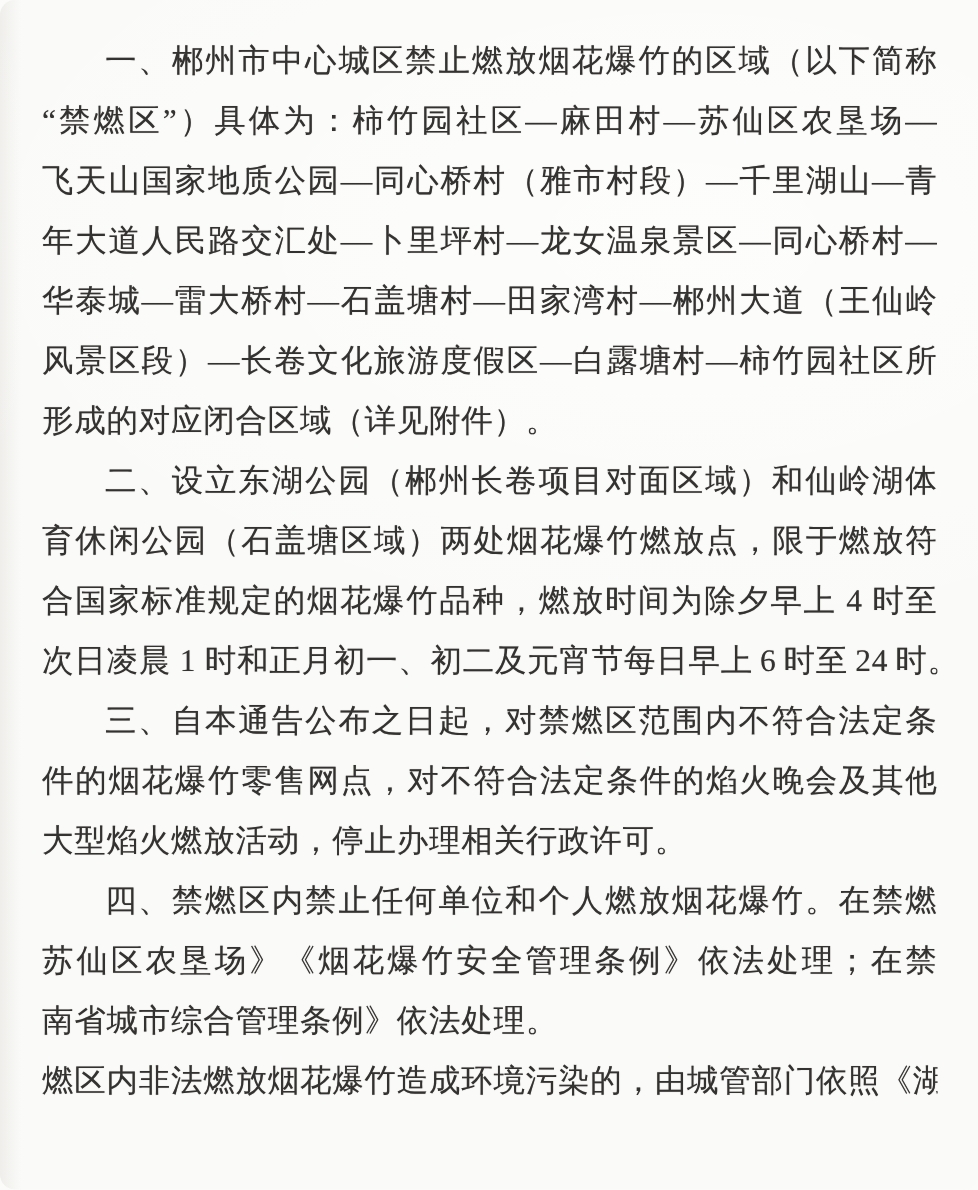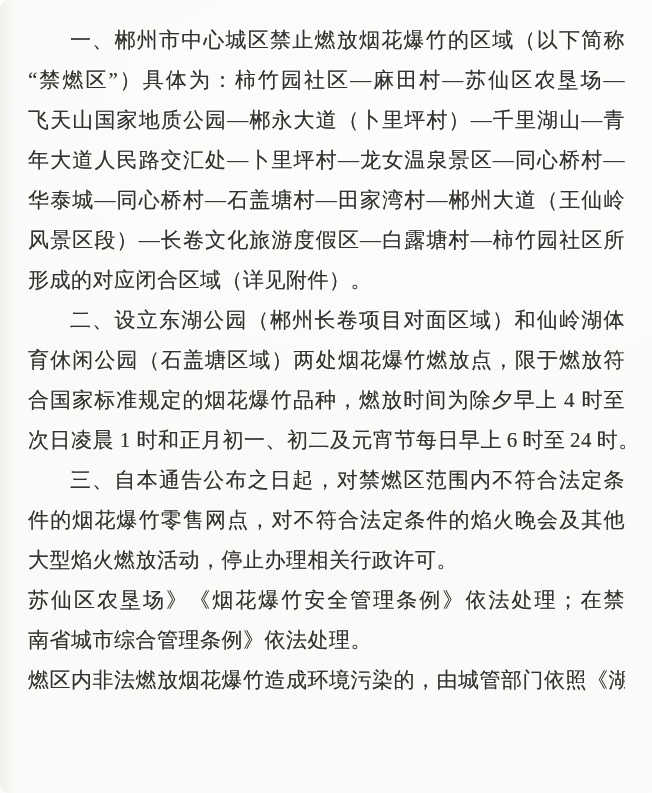--- a/index.html
+++ b/index.html
@@ -45,39 +45,40 @@
   }
 </style>
 </head>
 <body>
 
 <div class="page">
 
   <div class="para">
     <div class="line first">一、郴州市中心城区禁止燃放烟花爆竹的区域（以下简称</div>
     <div class="line">“禁燃区”）具体为：柿竹园社区—麻田村—苏仙区农垦场—</div>
-    <div class="line">飞天山国家地质公园—郴永大道（卜里坪村）—千里湖山—青</div>
+    <div class="line">飞天山国家地质公园—同心桥村（雅市村段）—千里湖山—青</div>
     <div class="line">年大道人民路交汇处—卜里坪村—龙女温泉景区—同心桥村—</div>
-    <div class="line">华泰城—同心桥村—石盖塘村—田家湾村—郴州大道（王仙岭</div>
+    <div class="line">华泰城—雷大桥村—石盖塘村—田家湾村—郴州大道（王仙岭</div>
     <div class="line">风景区段）—长卷文化旅游度假区—白露塘村—柿竹园社区所</div>
     <div class="line end">形成的对应闭合区域（详见附件）。</div>
   </div>
 
   <div class="para">
     <div class="line first">二、设立东湖公园（郴州长卷项目对面区域）和仙岭湖体</div>
     <div class="line">育休闲公园（石盖塘区域）两处烟花爆竹燃放点，限于燃放符</div>
     <div class="line">合国家标准规定的烟花爆竹品种，燃放时间为除夕早上 4 时至</div>
     <div class="line">次日凌晨 1 时和正月初一、初二及元宵节每日早上 6 时至 24 时。</div>
   </div>
 
   <div class="para">
     <div class="line first">三、自本通告公布之日起，对禁燃区范围内不符合法定条</div>
     <div class="line">件的烟花爆竹零售网点，对不符合法定条件的焰火晚会及其他</div>
     <div class="line end">大型焰火燃放活动，停止办理相关行政许可。</div>
   </div>
 
   <div class="para">
+    <div class="line first">四、禁燃区内禁止任何单位和个人燃放烟花爆竹。在禁燃</div>
     <div class="line">苏仙区农垦场》《烟花爆竹安全管理条例》依法处理；在禁</div>
     <div class="line end">南省城市综合管理条例》依法处理。</div>
     <div class="line">燃区内非法燃放烟花爆竹造成环境污染的，由城管部门依照《湖</div>
   </div>
 
 </div>
 
 </body></html>

